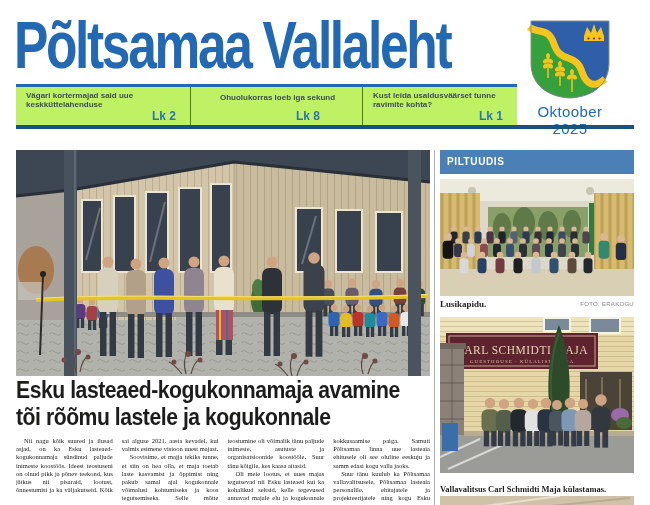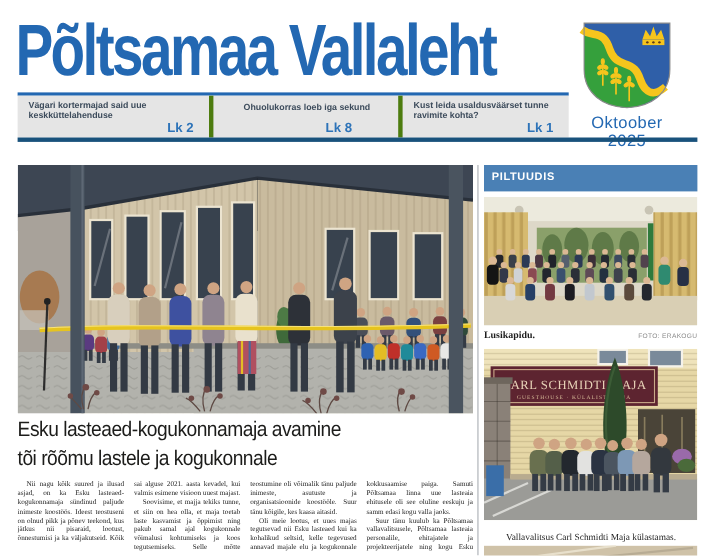--- a/index.html
+++ b/index.html
@@ -5,56 +5,56 @@
   html,body{margin:0;padding:0}
   body{width:650px;height:505px;overflow:hidden;position:relative;background:#ffffff;
        font-family:"Liberation Sans",sans-serif;}
   .abs{position:absolute}
 
   
   .title{left:14px;top:8px;font-weight:bold;font-size:66px;line-height:74px;
          color:#2368b2;letter-spacing:-3px;white-space:nowrap;
          transform:scaleX(.78);transform-origin:left center;}
   .rule-blue{left:16px;top:84px;width:501px;height:3px;background:#2368b2;}
-  .teaser-band{left:16px;top:87px;width:501px;height:38px;background:#e5e5e5;display:flex;}
+  .teaser-band{left:16px;top:87px;width:501px;height:38px;background:#bef264;display:flex;}
   .teaser{position:relative;padding:4px 8px 2px 10px;box-sizing:border-box;}
-  .teaser+.teaser{border-left:4px solid #4d7c0f;}
+  .teaser+.teaser{border-left:1px solid #4d7c0f;}
   .t1{width:174px}.t2{width:172px}.t3{width:155px}
   .teaser-text{font-size:8px;line-height:9px;font-weight:bold;color:#3d4c5c;}
   .t2 .teaser-text{text-align:center;padding-top:2px;}
   .teaser-page{position:absolute;right:14px;bottom:2px;font-size:12px;font-weight:bold;color:#2d73b8;text-align:center;}
   .t2 .teaser-page{right:42px;}
   .rule-dark{left:16px;top:125px;width:618px;height:4px;background:#19527c;}
   .arms{left:526px;top:18px;}
   .issue-date{left:522px;top:103px;width:96px;text-align:center;font-size:15px;
               color:#2368b2;letter-spacing:.4px;}
 
   
   .main-photo{left:16px;top:150px;width:414px;height:226px;overflow:hidden;}
-  .headline{left:16px;top:377px;width:420px;font-weight:normal;font-size:19px;line-height:27px;
+  .headline{left:16px;top:377px;width:420px;font-weight:bold;font-size:23px;line-height:27px;
             color:#1c1c1a;letter-spacing:-.5px;}
   .headline .hl{white-space:nowrap;transform:scaleX(.92);transform-origin:left center;}
   .article-body{left:16px;top:437px;width:414px;height:68px;overflow:hidden;
                 column-count:4;column-gap:9px;
                 font-family:"Liberation Serif",serif;font-size:6.5px;line-height:8.2px;
                 text-align:justify;color:#1a1a1a;}
   .article-body p{margin:0;text-indent:8px;}
 
   
   .vdivider{left:434px;top:150px;width:1px;height:355px;background:#a9aeb4;}
   .sb-header{left:440px;top:150px;width:194px;height:24px;background:#4a80b5;color:#fff;
              font-weight:bold;font-size:10px;line-height:24px;padding-left:7px;
              box-sizing:border-box;letter-spacing:.6px;}
   .sb-photo1{left:440px;top:179px;width:194px;height:117px;overflow:hidden;}
-  .cap-row1{left:440px;top:299px;width:194px;display:flex;justify-content:space-between;align-items:flex-end;}
+  .cap-row1{left:440px;top:299px;width:194px;display:flex;justify-content:space-between;align-items:center;}
   .cap{font-family:"Liberation Serif",serif;font-weight:bold;font-size:9px;color:#1e1e1e;}
   .credit{font-size:6px;color:#8a8a8a;letter-spacing:.3px;}
   .sb-photo2{left:440px;top:317px;width:194px;height:156px;overflow:hidden;}
   .cap-row2{left:440px;top:478px;width:194px;}
-  .cap2{font-family:"Liberation Serif",serif;font-weight:normal;font-size:8.5px;color:#1e1e1e;margin-left:20px;}
+  .cap2{font-family:"Liberation Serif",serif;font-weight:bold;font-size:8.5px;color:#1e1e1e;}
   .sb-photo3{left:440px;top:496px;width:194px;height:12px;}
   svg{display:block}
 </style>
 </head>
 <body>
 
 <svg width="0" height="0" style="position:absolute" aria-hidden="true">
   <defs>
     <g id="adult-def">
       <circle cx="0" cy="0" r="5.5" fill="#cfa483"></circle>

